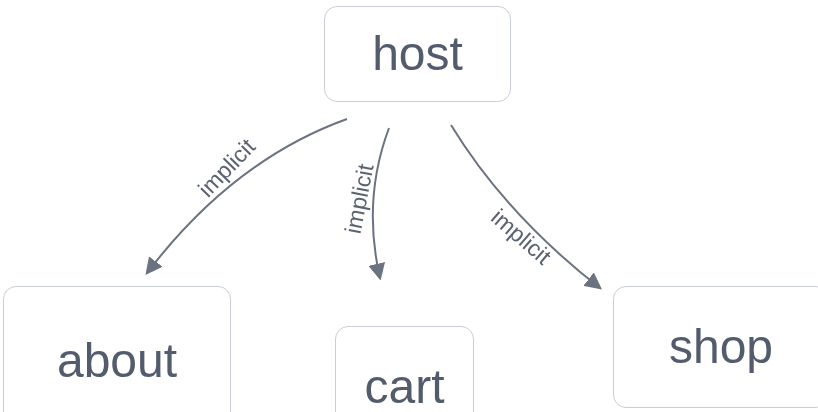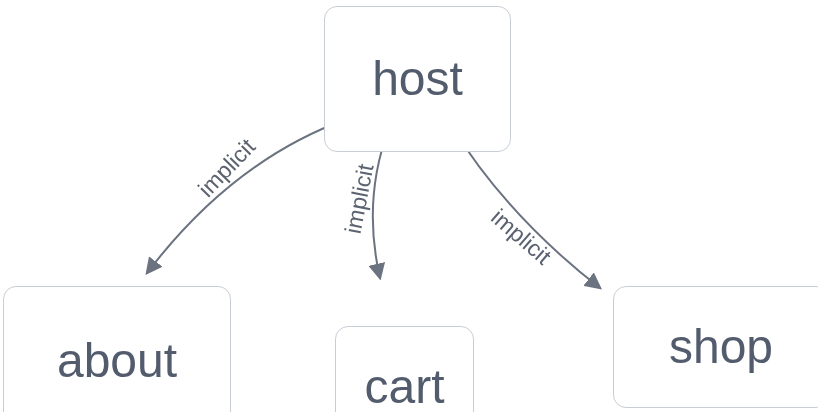--- a/index.html
+++ b/index.html
@@ -61,21 +61,21 @@
 
     <path class="edge-path" d="M347,119 Q233,160 147,273" marker-end="url(#arrowhead)"></path>
     <path class="edge-path" d="M389,128 Q362,200 380,278" marker-end="url(#arrowhead)"></path>
     <path class="edge-path" d="M451,125 Q506,215 600,288" marker-end="url(#arrowhead)"></path>
 
     <text class="edge-label" transform="translate(228,169) rotate(-46)" text-anchor="middle" dominant-baseline="middle">implicit</text>
     <text class="edge-label" transform="translate(361,199) rotate(-79)" text-anchor="middle" dominant-baseline="middle">implicit</text>
     <text class="edge-label" transform="translate(520,238) rotate(41)" text-anchor="middle" dominant-baseline="middle">implicit</text>
   </svg>
 
-  <div class="node" style="left:324px; top:6px; width:187px; height:146px;text-align:center;">
+  <div class="node" style="left:324px; top:6px; width:187px; height:96px;text-align:center;">
     <span class="node-label">host</span>
   </div>
 
   <div class="node" style="left:3px; top:286px; width:228px; height:150px;">
     <span class="node-label">about</span>
   </div>
 
   <div class="node" style="left:335px; top:296px; width:139px; height:122px;margin-top:30px;">
     <span class="node-label">cart</span>
   </div>

